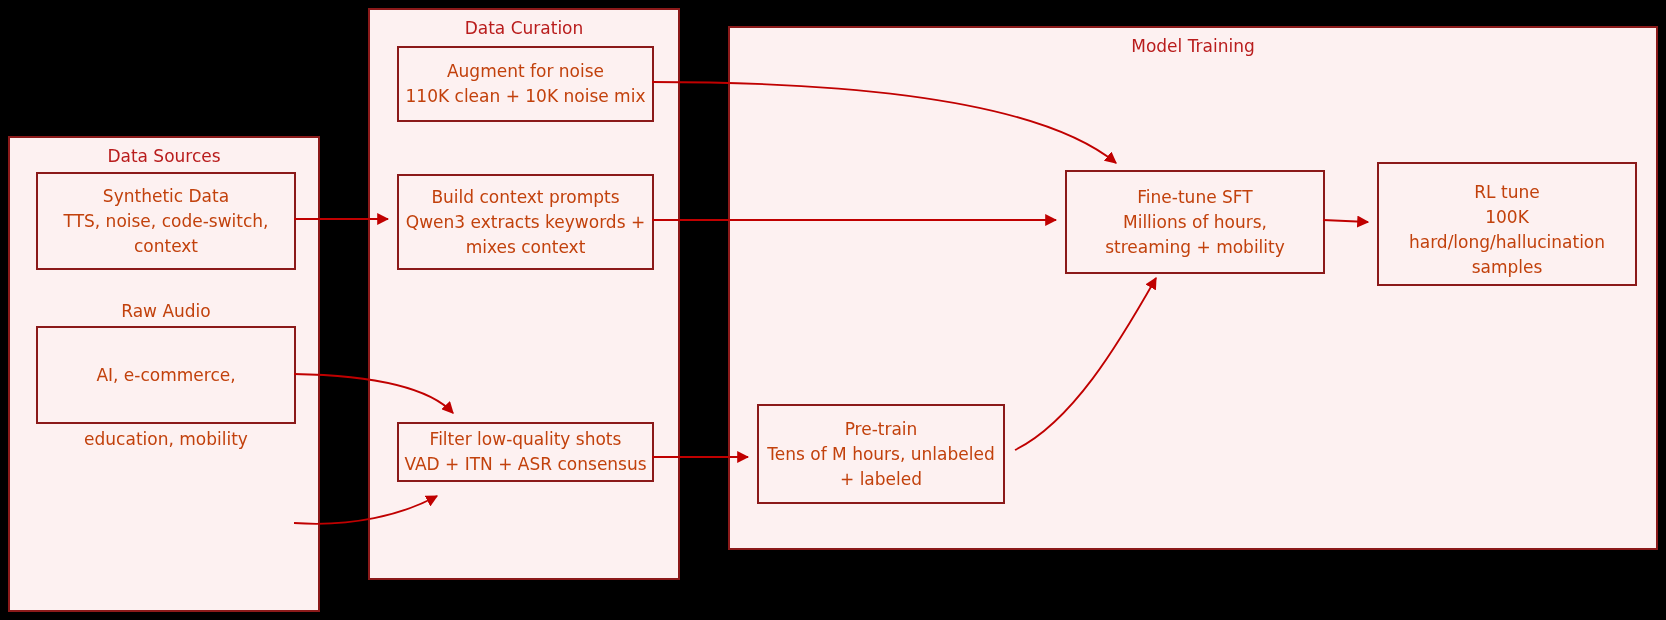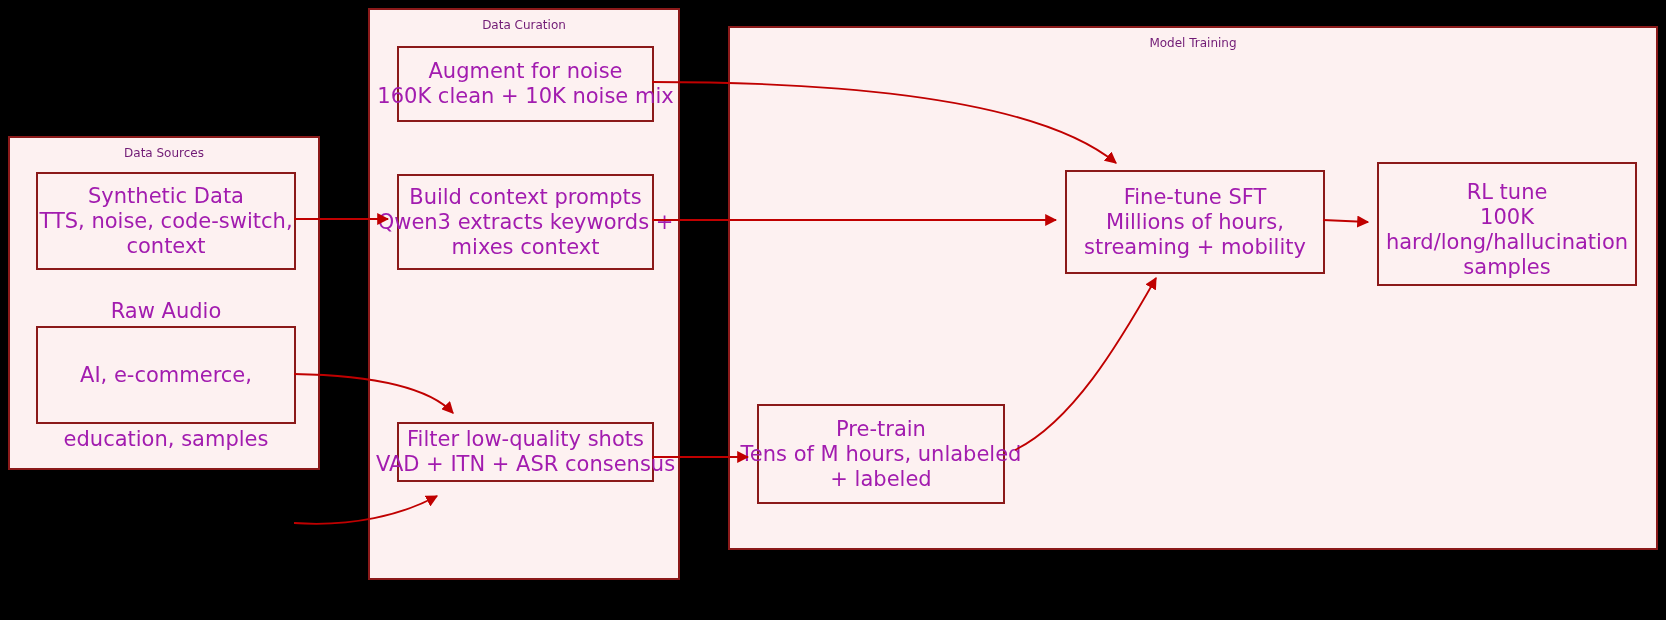--- a/index.html
+++ b/index.html
@@ -20,39 +20,39 @@
     background: #fdf1f1;
     border: 2px solid #8b1a1a;
     box-sizing: border-box;
   }
   .group-title {
     position: absolute;
     top: 8px;
     left: 0;
     right: 0;
     text-align: center;
-    font-size: 12px;
-    color: #701a75;
+    font-size: 17px;
+    color: #b91c1c;
   }
   .node {
     position: absolute;
     background: #fdf1f1;
     border: 2px solid #8b1a1a;
     box-sizing: border-box;
     display: flex;
     flex-direction: column;
     justify-content: center;
     align-items: center;
     text-align: center;
     padding: 4px 6px;
   }
   .nline {
-    font-size: 21px;
+    font-size: 17px;
     line-height: 25px;
-    color: #a21caf;
+    color: #c2410c;
     white-space: nowrap;
   }
   svg.arrows {
     position: absolute;
     left: 0;
     top: 0;
     width: 1666px;
     height: 620px;
     pointer-events: none;
   }
@@ -60,43 +60,43 @@
     fill: none;
     stroke: #c00000;
     stroke-width: 1.8;
   }
 </style>
 </head>
 <body>
 
 <div class="canvas">
 
-  <div class="group" style="left:8px; top:136px; width:312px; height:334px;">
+  <div class="group" style="left:8px; top:136px; width:312px; height:476px;">
     <div class="group-title">Data Sources</div>
 
     <div class="node" style="left:26px; top:34px; width:260px; height:98px;">
       <div class="nline">Synthetic Data</div>
       <div class="nline">TTS, noise, code-switch,</div>
       <div class="nline">context</div>
     </div>
 
     <div class="node" style="left:26px; top:188px; width:260px; height:98px;gap:39px;">
       <div class="nline">Raw Audio</div>
       <div class="nline">AI, e-commerce,</div>
-      <div class="nline">education, samples</div>
+      <div class="nline">education, mobility</div>
     </div>
 
   </div>
 
   <div class="group" style="left:368px; top:8px; width:312px; height:572px;">
     <div class="group-title">Data Curation</div>
 
     <div class="node" style="left:27px; top:36px; width:257px; height:76px;">
       <div class="nline">Augment for noise</div>
-      <div class="nline">160K clean + 10K noise mix</div>
+      <div class="nline">110K clean + 10K noise mix</div>
     </div>
 
     <div class="node" style="left:27px; top:164px; width:257px; height:96px;">
       <div class="nline">Build context prompts</div>
       <div class="nline">Qwen3 extracts keywords +</div>
       <div class="nline">mixes context</div>
     </div>
 
     <div class="node" style="left:27px; top:412px; width:257px; height:60px;">
       <div class="nline">Filter low-quality shots</div>

